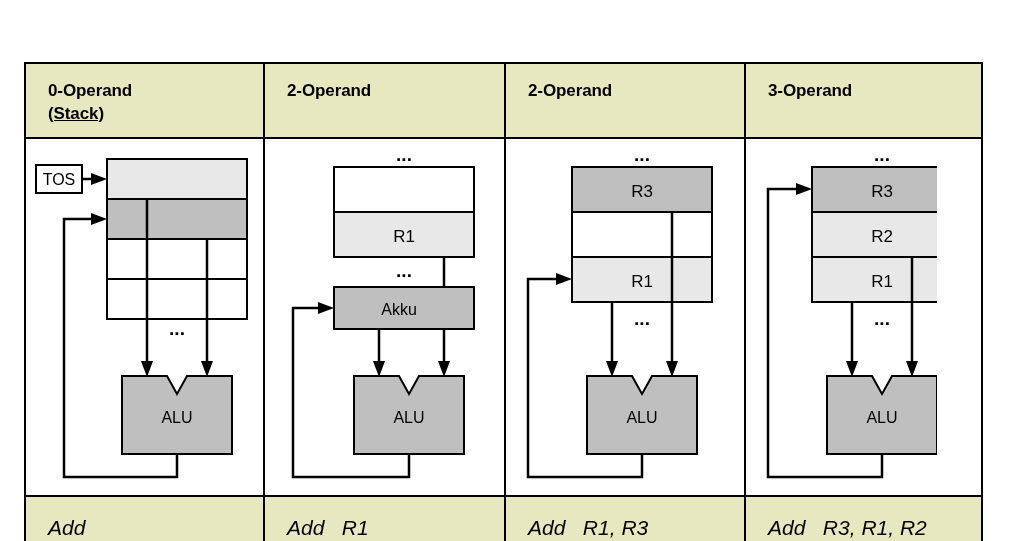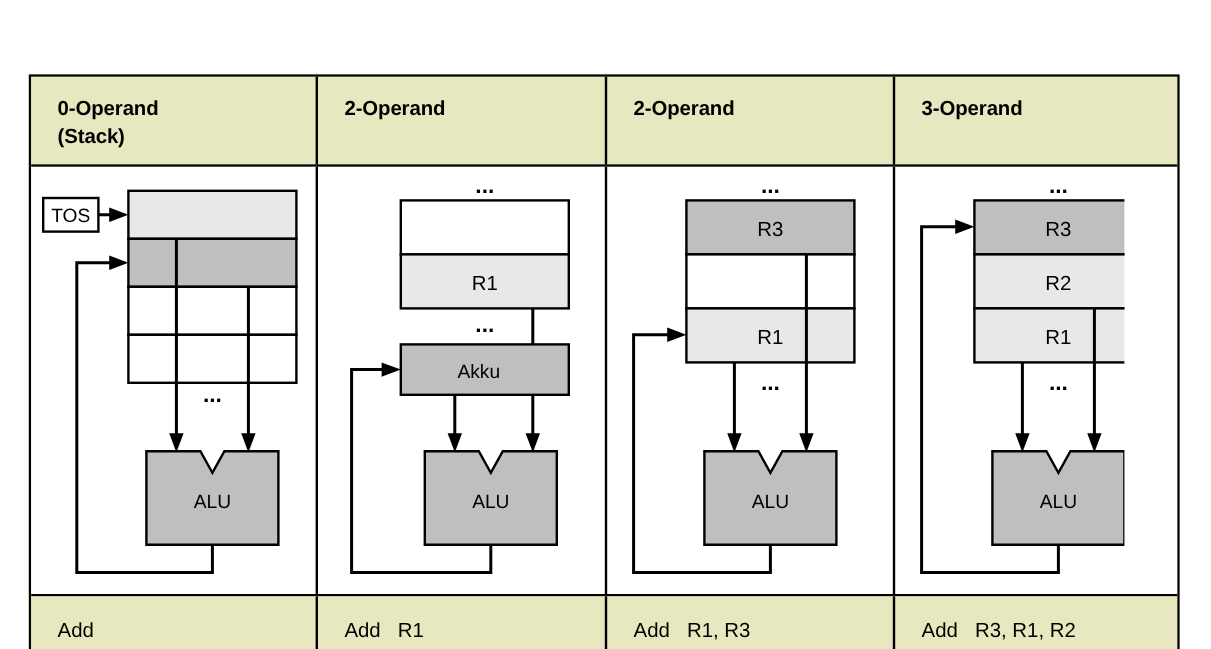--- a/index.html
+++ b/index.html
@@ -64,27 +64,28 @@
   .c3 { width: 191px; }
 
   .hdr-text {
     padding: 16px 0 0 22px;
     font-size: 17px;
     font-weight: bold;
     color: #000000;
     line-height: 1.35;
     letter-spacing: -0.1px;
   }
-  .hdr-text .l2 { display: block; }
+  .hdr-text .l2 { display: block; text-decoration: underline; }
 
   .foot-text {
     padding: 19px 0 0 22px;
-    font-size: 17px;
+    font-size: 21px;
     color: #000000;
     white-space: pre;
+    font-style: italic;
   }
 
   .diagram {
     display: block;
   }
 </style>
 </head>
 <body>
 
 <div id="root">

